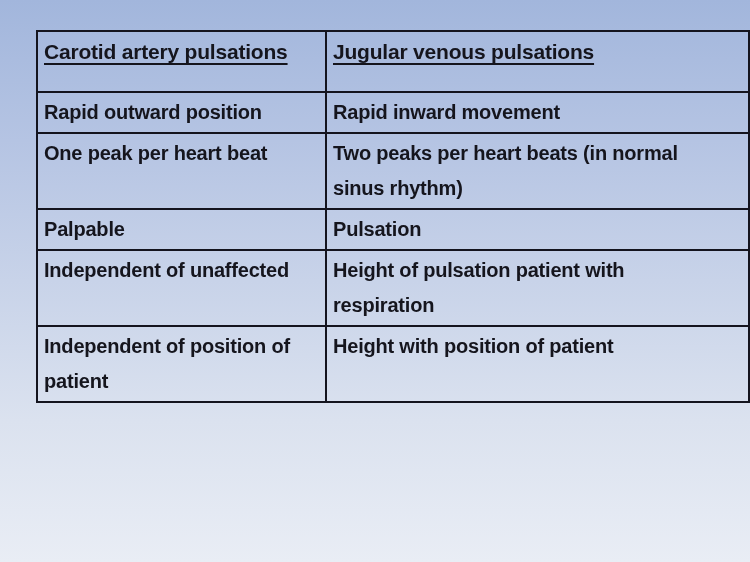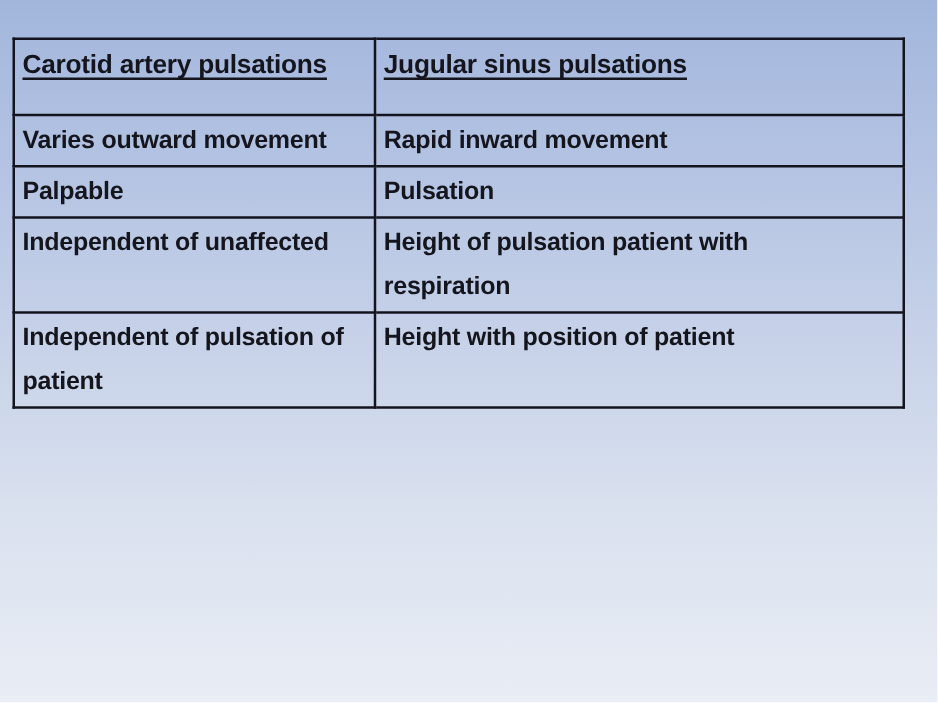--- a/index.html
+++ b/index.html
@@ -13,21 +13,21 @@
     font-family: "Liberation Sans", sans-serif;
   }
   .slide {
     position: relative;
     width: 750px;
     height: 562px;
     background: linear-gradient(180deg, #a2b6dc 0%, #b5c4e3 25%, #c8d3e9 50%, #dbe2ef 75%, #e9edf5 100%);
   }
   table.cmp {
     position: absolute;
-    left: 10px;
+    left: 36px;
     top: 30px;
     width: 712px;
     border-collapse: collapse;
     table-layout: fixed;
   }
   table.cmp col.c-left  { width: 289px; }
   table.cmp col.c-right { width: 423px; }
   table.cmp td, table.cmp th {
     border: 2.4px solid #14141e;
     vertical-align: top;
@@ -62,35 +62,40 @@
 
 <div class="slide">
   <table class="cmp">
     <colgroup>
       <col class="c-left">
       <col class="c-right">
     </colgroup>
     <tbody>
       <tr class="r-head">
         <th>Carotid artery pulsations</th>
-        <th>Jugular sinus pulsations</th>
+        <th>Jugular venous pulsations</th>
       </tr>
       <tr class="r-1">
-        <td>Varies outward movement</td>
+        <td>Rapid outward position</td>
         <td>Rapid inward movement</td>
+      </tr>
+      <tr class="r-2">
+        <td>One peak per heart beat</td>
+        <td>Two peaks per heart beats (in normal
+sinus rhythm)</td>
       </tr>
       <tr class="r-3">
         <td>Palpable</td>
         <td>Pulsation</td>
       </tr>
       <tr class="r-5">
         <td>Independent of unaffected</td>
         <td>Height of pulsation patient with
 respiration</td>
       </tr>
       <tr class="r-6">
-        <td>Independent of pulsation of
+        <td>Independent of position of
 patient</td>
         <td>Height with position of patient</td>
       </tr>
     </tbody>
   </table>
 </div>
 
 </body></html>

